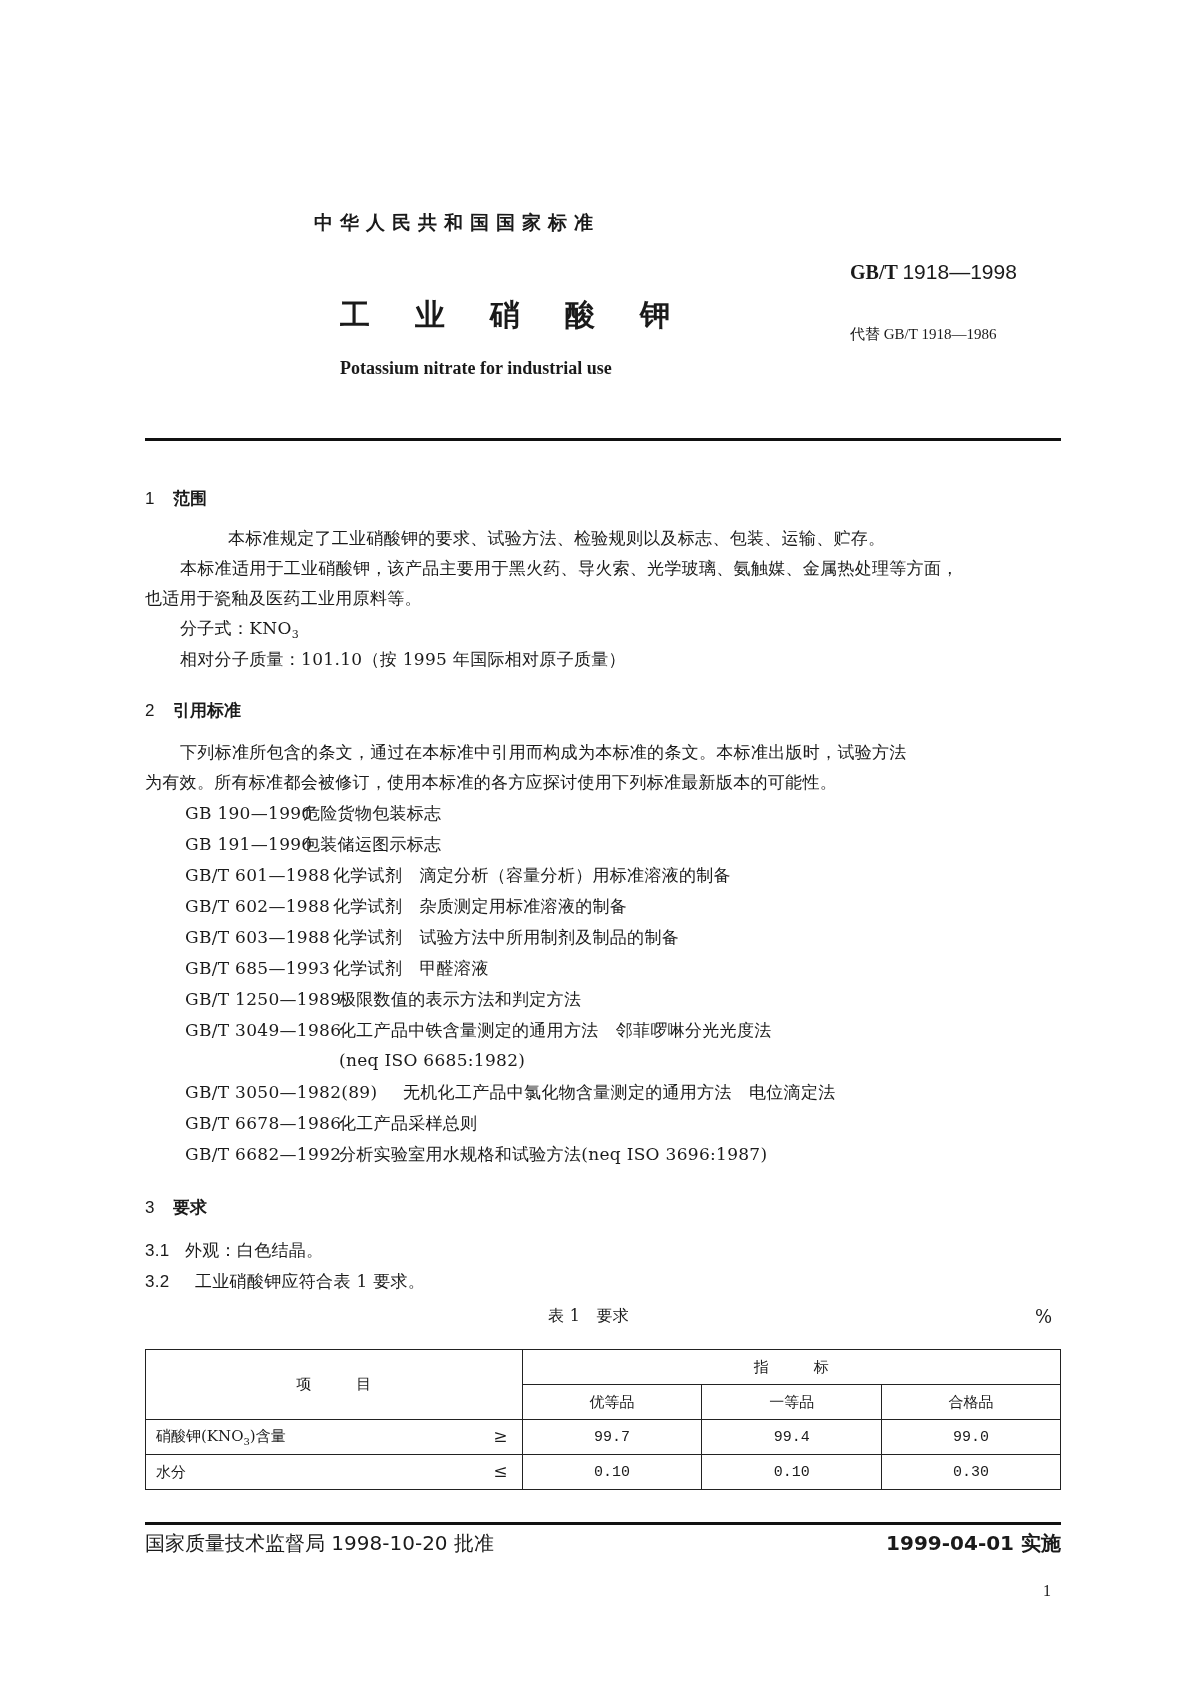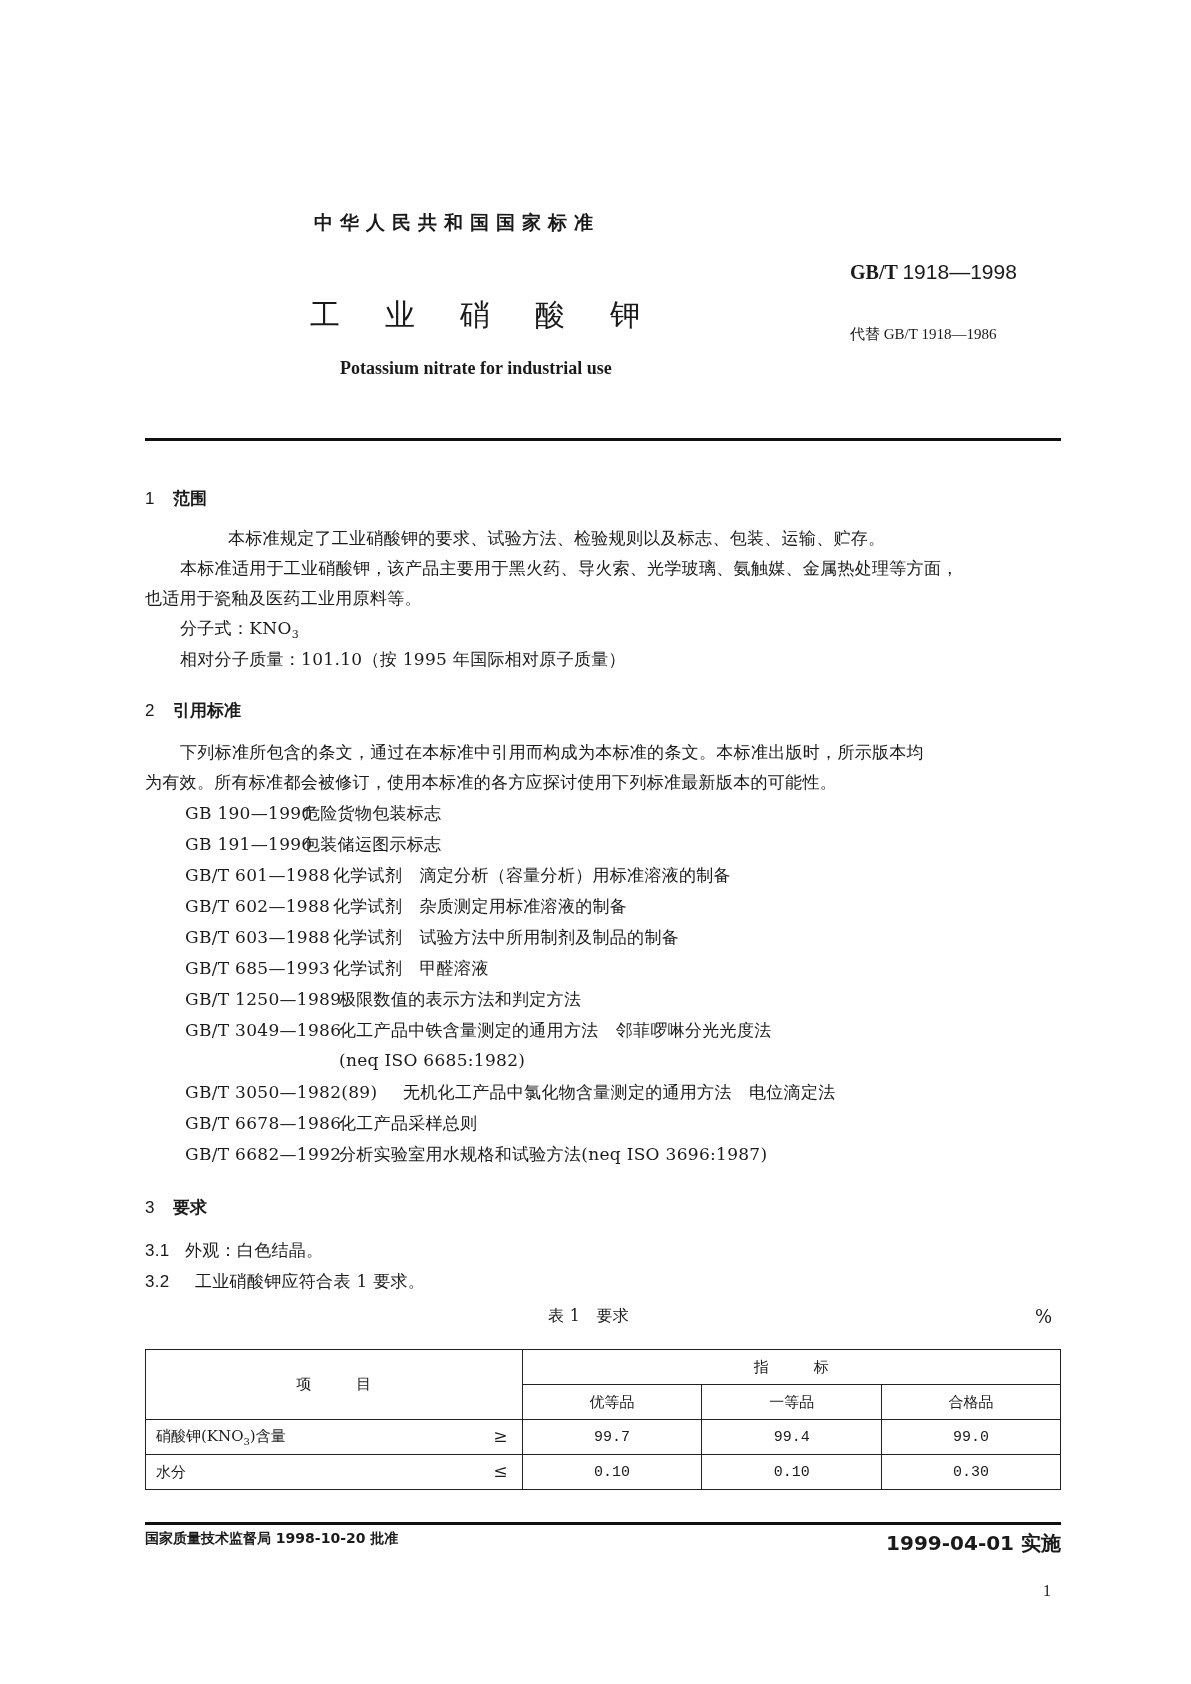--- a/index.html
+++ b/index.html
@@ -5,41 +5,41 @@
   html, body { margin:0; padding:0; background:#ffffff; }
   body { width:1191px; height:1684px; position:relative; overflow:hidden;
          font-family:"DejaVu Serif","Liberation Serif",serif; color:#1a1a1a; }
   .abs { position:absolute; white-space:nowrap; }
   .sans { font-family:"DejaVu Sans","Liberation Sans",sans-serif; }
   .serif { font-family:"Liberation Serif","DejaVu Serif",serif; }
 
   .nat-std { left:314px; top:210px; font-size:19px; font-weight:bold; letter-spacing:7px; }
   .std-code { left:850px; top:260px; font-size:20px; font-weight:bold; }
   .std-code .yr { font-family:"Liberation Sans","DejaVu Sans",sans-serif; font-weight:normal; font-size:21px; }
-  .title-cn { left:310px; top:295px; font-size:30px; font-weight:normal; word-spacing:0; }
+  .title-cn { left:295px; top:295px; font-size:30px; font-weight:bold; word-spacing:0;text-align:right; }
   .title-cn span { display:inline-block; width:75px; }
   .replace { left:850px; top:325px; font-size:15px; }
   .title-en { left:340px; top:358px; font-size:18px; font-weight:bold; font-family:"Liberation Serif",serif; }
 
   .rule-top { left:145px; top:438px; width:916px; height:3px; background:#111; }
 
   .sec-h { font-size:17px; font-weight:bold; }
   .sec-h .num { font-weight:normal; display:inline-block; width:28px; font-family:"Liberation Sans",sans-serif; }
   .para { font-size:17px; letter-spacing:0.3px; }
   .ref-code { display:inline-block; }
 
   table.req { position:absolute; left:145px; top:1349px; width:916px; border-collapse:collapse;
               font-size:15px; }
   table.req td { border:1.5px solid #222; text-align:center; height:34px; padding:0; }
   table.req td.item { text-align:left; padding-left:10px; position:relative; }
   table.req td.item .sym { position:absolute; right:14px; top:6px; font-size:17px; }
   table.req .val { font-family:"Liberation Mono","DejaVu Sans Mono",monospace; font-size:15px; }
 
   .rule-bottom { left:145px; top:1522px; width:916px; height:3px; background:#111; }
-  .approve { left:145px; top:1530px; font-size:14px; font-weight:bold; }
+  .approve { left:145px; top:1530px; font-size:20px; font-weight:normal; }
   .implement { right:130px; top:1530px; font-size:20px; font-weight:bold; }
   .pagenum { right:140px; top:1582px; font-size:16px; }
 </style>
 </head>
 <body>
 
 <div class="abs nat-std sans">中华人民共和国国家标准</div>
 <div class="abs std-code serif">
   <span>GB/T</span>
   <span class="yr">1918—1998</span>
@@ -59,21 +59,21 @@
 <div class="abs para" style="left:180px;top:557px;">本标准适用于工业硝酸钾，该产品主要用于黑火药、导火索、光学玻璃、氨触媒、金属热处理等方面，</div>
 <div class="abs para" style="left:145px;top:587px;">也适用于瓷釉及医药工业用原料等。</div>
 <div class="abs para" style="left:180px;top:617px;">
   <span>分子式：KNO</span><sub style="font-size:11px">3</sub>
 </div>
 <div class="abs para" style="left:180px;top:648px;">相对分子质量：101.10（按 1995 年国际相对原子质量）</div>
 
 <div class="abs sec-h sans" style="left:145px;top:699px;">
   <span class="num">2</span><span>引用标准</span>
 </div>
-<div class="abs para" style="left:180px;top:741px;">下列标准所包含的条文，通过在本标准中引用而构成为本标准的条文。本标准出版时，所示版本均</div>
+<div class="abs para" style="left:180px;top:741px;">下列标准所包含的条文，通过在本标准中引用而构成为本标准的条文。本标准出版时，试验方法</div>
 <div class="abs para" style="left:145px;top:771px;">为有效。所有标准都会被修订，使用本标准的各方应探讨使用下列标准最新版本的可能性。</div>
 
 <div class="abs para" style="left:185px;top:802px;"><span class="ref-code" style="width:118px">GB 190—1990</span><span>危险货物包装标志</span></div>
 <div class="abs para" style="left:185px;top:833px;"><span class="ref-code" style="width:118px">GB 191—1990</span><span>包装储运图示标志</span></div>
 <div class="abs para" style="left:185px;top:864px;"><span class="ref-code" style="width:148px">GB/T 601—1988</span><span>化学试剂　滴定分析（容量分析）用标准溶液的制备</span></div>
 <div class="abs para" style="left:185px;top:895px;"><span class="ref-code" style="width:148px">GB/T 602—1988</span><span>化学试剂　杂质测定用标准溶液的制备</span></div>
 <div class="abs para" style="left:185px;top:926px;"><span class="ref-code" style="width:148px">GB/T 603—1988</span><span>化学试剂　试验方法中所用制剂及制品的制备</span></div>
 <div class="abs para" style="left:185px;top:957px;"><span class="ref-code" style="width:148px">GB/T 685—1993</span><span>化学试剂　甲醛溶液</span></div>
 <div class="abs para" style="left:185px;top:988px;"><span class="ref-code" style="width:154px">GB/T 1250—1989</span><span>极限数值的表示方法和判定方法</span></div>
 <div class="abs para" style="left:185px;top:1019px;"><span class="ref-code" style="width:154px">GB/T 3049—1986</span><span>化工产品中铁含量测定的通用方法　邻菲啰啉分光光度法</span></div>

